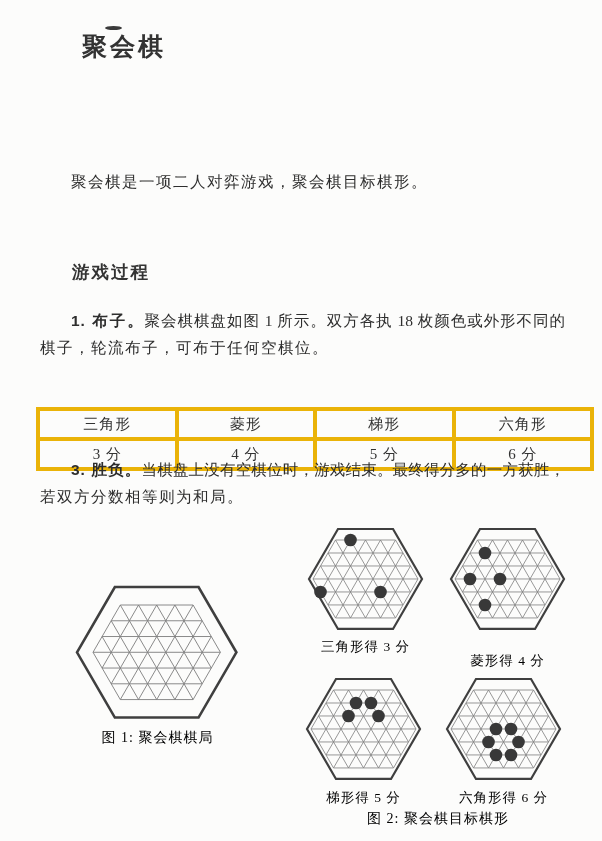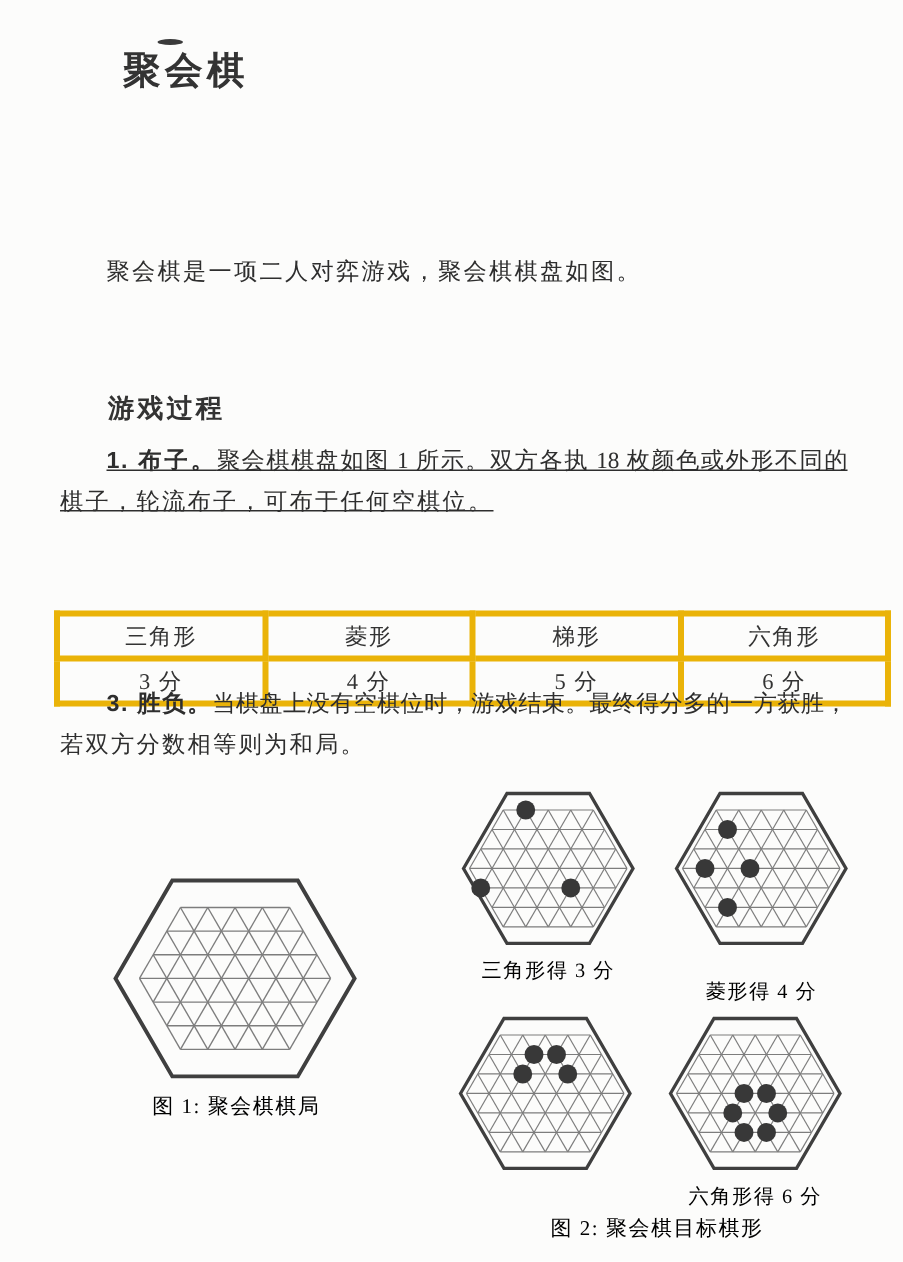--- a/index.html
+++ b/index.html
@@ -20,21 +20,21 @@
   .circ.solid{background:#3a3a3a;}
   .title-text{font-size:25px;font-weight:bold;letter-spacing:3px;margin-left:16px;color:#333;}
 
   
   .intro{position:absolute;left:40px;top:154px;width:525px;font-size:15.5px;line-height:24px;text-indent:2em;letter-spacing:1.5px;}
   .sect{position:absolute;left:72px;top:260px;font-size:17.5px;font-weight:bold;letter-spacing:2px;margin:0;color:#333;}
   .step{position:absolute;left:40px;width:525px;font-size:15.5px;line-height:26.5px;}
   .step .l1{text-indent:2em;text-align:justify;text-align-last:justify;}
   .step .l2{text-align:left;letter-spacing:1.5px;}
   .step b{font-family:"Liberation Sans","DejaVu Sans",sans-serif;font-weight:bold;letter-spacing:1px;}
-  #step1{top:295px;text-decoration:underline;}
+  #step1{top:308px;}
   #step2{top:348px;}
   #step3{top:457px;}
 
   
   table.score{position:absolute;left:36px;top:407px;width:558px;border-collapse:collapse;table-layout:fixed;}
   table.score td{border:4px solid #eab308;height:24px;text-align:center;font-size:15px;letter-spacing:1px;color:#333;}
 
   
   .board{position:absolute;}
   .cap{position:absolute;text-align:center;font-size:13.5px;letter-spacing:1px;color:#000000;}
@@ -55,21 +55,21 @@
 <body>
 
 <div class="page">
 
   <div class="title-row">
     <span class="circ hollow"></span>
     <span class="circ solid"></span>
     <span class="title-text">聚会棋</span>
   </div>
 
-  <p class="intro">聚会棋是一项二人对弈游戏，聚会棋棋盘如图。</p>
+  <p class="intro">聚会棋是一项二人对弈游戏，聚会棋目标棋形。</p>
 
   <h2 class="sect">游戏过程</h2>
 
   <div class="step" id="step1">
     <div class="l1"><b>1. 布子。</b><span>聚会棋棋盘如图 1 所示。双方各执 18 枚颜色或外形不同的</span></div>
     <div class="l2">棋子，轮流布子，可布于任何空棋位。</div>
   </div>
 
 
   <table class="score">
@@ -518,16 +518,17 @@
         <line x1="97" y1="78.95190528383289" x2="89.5" y2="91.94228634059947" stroke="#7d7d7d" stroke-width="0.8"></line>
         <circle cx="52" cy="52.97114317029973" r="6.3" fill="#383838"></circle>
         <circle cx="67" cy="52.97114317029973" r="6.3" fill="#383838"></circle>
         <circle cx="44.5" cy="65.9615242270663" r="6.3" fill="#383838"></circle>
         <circle cx="74.5" cy="65.9615242270663" r="6.3" fill="#383838"></circle>
         <circle cx="52" cy="78.95190528383289" r="6.3" fill="#383838"></circle>
         <circle cx="67" cy="78.95190528383289" r="6.3" fill="#383838"></circle>
       </svg></div>
   <div class="cap" id="cap-t0">三角形得 3 分</div>
   <div class="cap" id="cap-t1">菱形得 4 分</div>
+  <div class="cap" id="cap-t2">梯形得 5 分</div>
   <div class="cap" id="cap-t3">六角形得 6 分</div>
   <div class="cap figno" id="cap-fig2">图 2: 聚会棋目标棋形</div>
 
 </div>
 
 </body></html>

